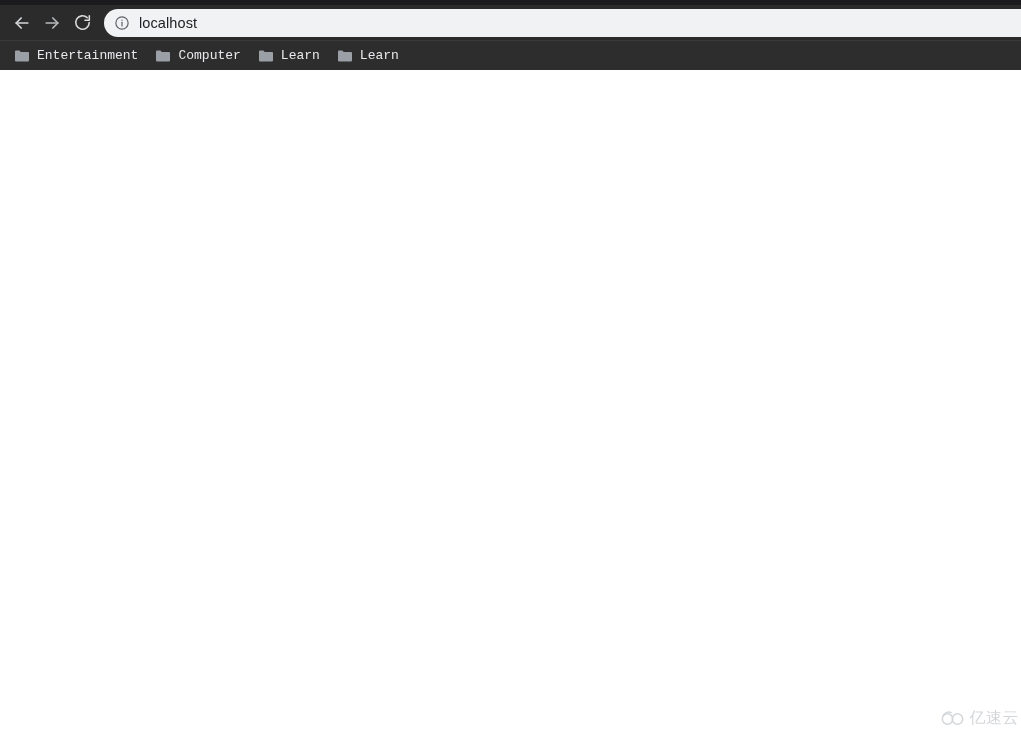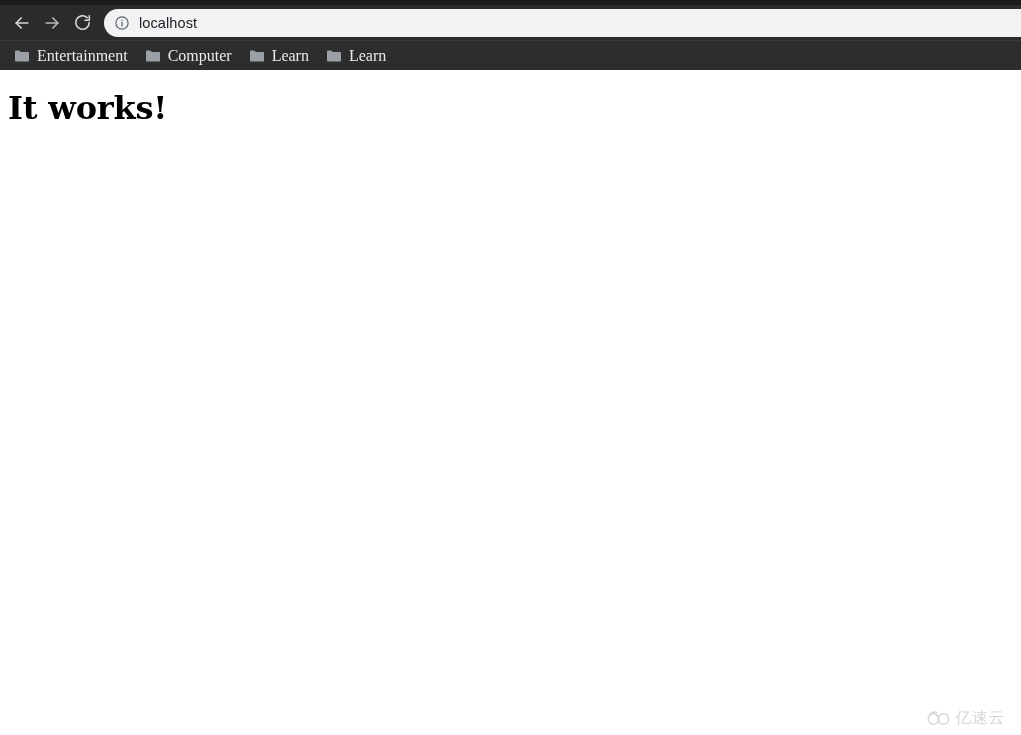--- a/index.html
+++ b/index.html
@@ -101,23 +101,23 @@
     white-space: nowrap;
   }
   .folder-icon {
     width: 16px;
     height: 16px;
     margin-right: 7px;
     flex: none;
     display: block;
   }
   .bookmark-label {
-    font-size: 16px;
+    font-size: 13px;
     color: #e8eaed;
-    font-family: Liberation Serif, serif;
+    font-family: Liberation Mono, monospace;
   }
 
   
   .page-content {
     background: #ffffff;
     height: 665px;
     position: relative;
     padding: 0;
   }
   .page-heading {
@@ -127,21 +127,21 @@
     font-size: 32px;
     font-weight: bold;
     color: #000000;
     line-height: 1.1;
     letter-spacing: -0.2px;
   }
 
   
   .watermark {
     position: absolute;
-    right: 16px;
+    right: 2px;
     bottom: 9px;
     display: flex;
     align-items: center;
     opacity: 0.62;
   }
   .watermark-logo {
     width: 26px;
     height: 16px;
     margin-right: 4px;
     display: block;
@@ -238,21 +238,20 @@
           <path d="M1 3.6a1 1 0 0 1 1-1h3.4l1.3 1.5H14a1 1 0 0 1 1 1v7.3a1 1 0 0 1-1 1H2a1 1 0 0 1-1-1z" fill="#9aa0a6"></path>
         </svg>
       </span>
       <span class="bookmark-label">Learn</span>
     </div>
 
   </div>
 
   <div class="page-content">
 
-    <h1 class="page-heading">It works!</h1>
 
     <div class="watermark">
       <span class="watermark-logo">
         <svg width="26" height="16" viewBox="0 0 26 16" fill="none" stroke="#b9bdc2" stroke-width="1.5">
           <circle cx="7.5" cy="9" r="5.2"></circle>
           <circle cx="17.5" cy="9" r="5.2"></circle>
           <path d="M3.2 5.6C4.6 2.4 8.4 1.2 11.2 2.6" stroke-linecap="round"></path>
         </svg>
       </span>
       <span class="watermark-text">亿速云</span>

